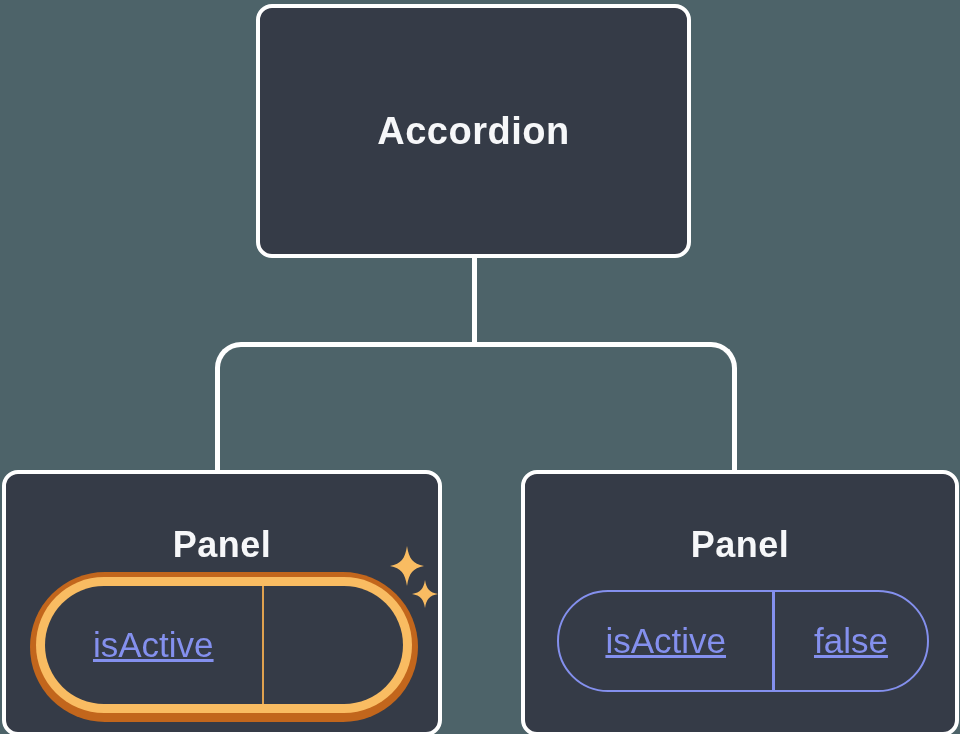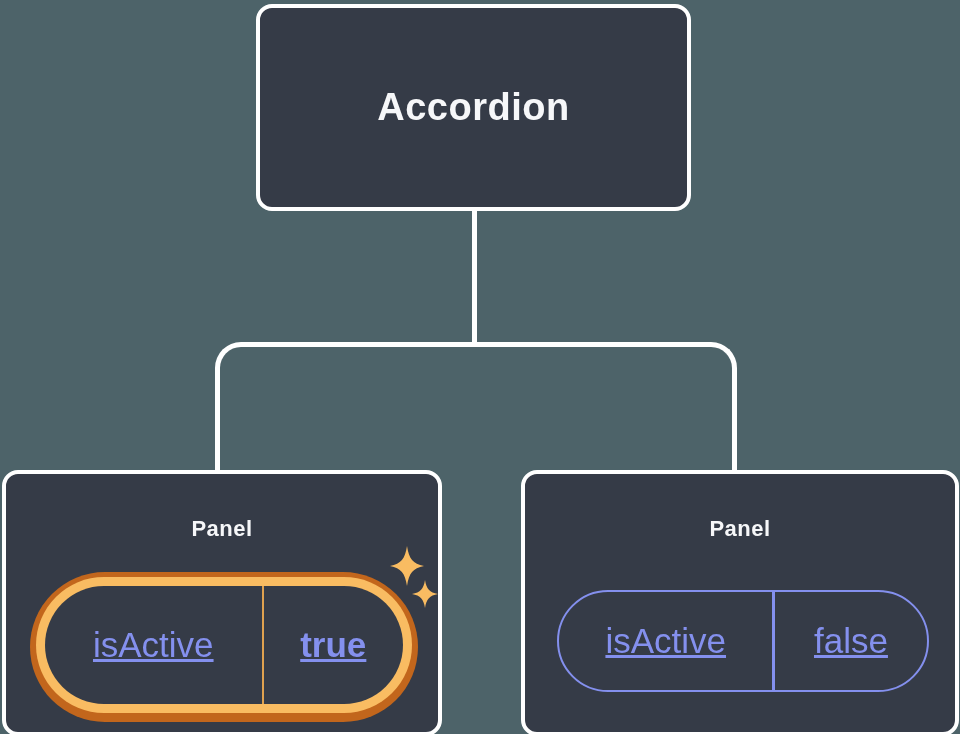--- a/index.html
+++ b/index.html
@@ -44,32 +44,32 @@
   
   .node {
     position: absolute;
     background: var(--box_bg);
     border: 4px solid var(--box_border);
     border-radius: 16px;
     color: var(--title_text);
   }
   .node-root {
     left: 256px; top: 4px;
-    width: 435px; height: 207px;
+    width: 435px; height: 254px;
     display: flex; align-items: center; justify-content: center;
     font-size: 38px; font-weight: 600; letter-spacing: 0.5px;
   }
   .node-panel-left  { left: 2px;   top: 470px; width: 440px; height: 266px; }
   .node-panel-right { left: 521px; top: 470px; width: 438px; height: 266px; }
 
   .panel-title {
     position: absolute;
-    left: 0; right: 0; top: 42px;
+    left: 0; right: 0; top: 50px;
     text-align: center;
-    font-size: 22px; font-weight: 600; letter-spacing: 0.5px;
+    font-size: 36px; font-weight: 600; letter-spacing: 0.5px;
   }
 
   
   .pill-glow-outer {
     position: absolute;
     left: 24px; top: 98px;
     width: 388px; height: 150px;
     background: var(--orange_dark);
     border-radius: 999px;
     padding: 5px 6px 9px 6px;
@@ -139,21 +139,20 @@
   </div>
 
   <div class="node node-panel-left">
     <div class="panel-title">Panel</div>
 
     <div class="pill-glow-outer">
       <div class="pill-glow-inner">
         <div class="pill-core">
           <div class="seg seg-key-active">isActive</div>
           <div class="divider-orange"></div>
-          <div class="seg seg-value-active">true</div>
         </div>
       </div>
     </div>
 
     <div class="sparkle sparkle-large">
       <svg viewBox="0 0 100 100" preserveAspectRatio="none" aria-hidden="true">
         <path d="M50 0 C56 33 67 44 100 50 C67 56 56 67 50 100 C44 67 33 56 0 50 C33 44 44 33 50 0 Z"></path>
       </svg>
     </div>
     <div class="sparkle sparkle-small">

